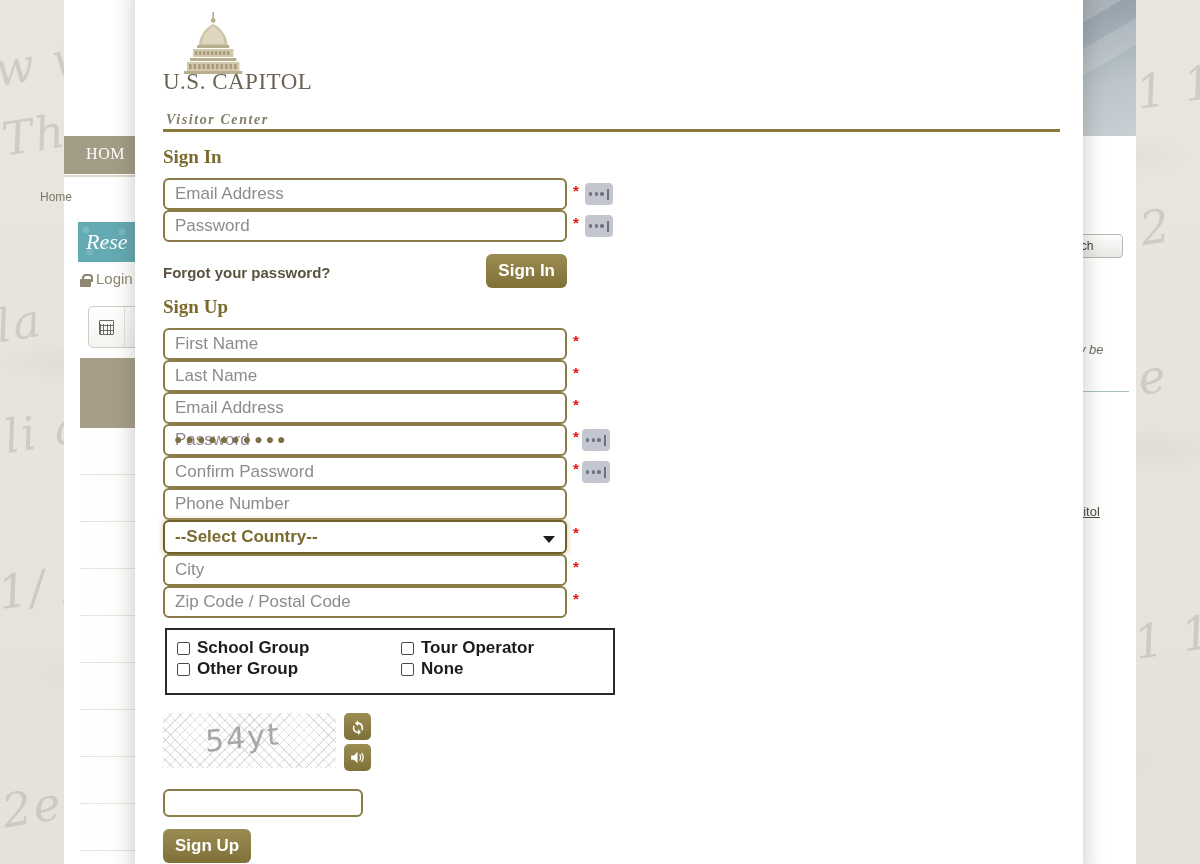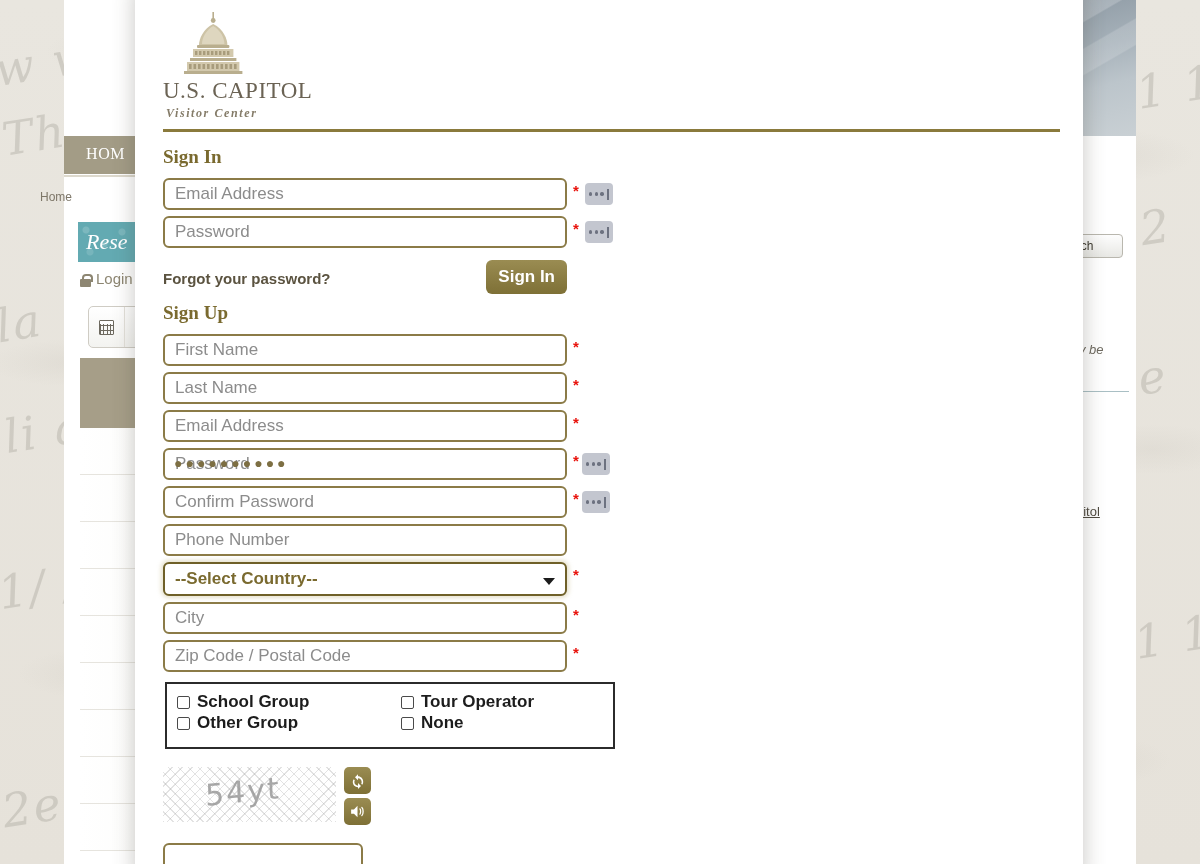--- a/index.html
+++ b/index.html
@@ -168,29 +168,29 @@
     width: 948px; height: 900px;
     background: #fff; border-radius: 8px;
     box-shadow: 0 3px 22px rgba(70,65,55,.30);
     padding: 26px 28px 0 28px;
   }
 
   
   #logo { position: relative; height: 112px; }
   .cap-svg { position: absolute; left: 10px; top: 4px; }
   #logo .brand {
-    position: absolute; left: 0; top: 70px;
+    position: absolute; left: 0; top: 61px;
     font-family: "Liberation Serif", serif;
     font-size: 23px; color: #6b6354; letter-spacing: .5px;
   }
   #logo .sub {
-    position: absolute; left: 3px; top: 98px;
+    position: absolute; left: 3px; top: 104px;
     font-family: "Liberation Serif", serif;
     font-style: italic; font-weight: bold;
-    font-size: 12px; color: #857c69; letter-spacing: 1.6px;
+    font-size: 14px; color: #857c69; letter-spacing: 1.6px;
   }
 
   #modal-title {
     font-family: "Liberation Serif", serif;
     font-weight: bold; font-size: 25px; color: #7a6a2f;
     letter-spacing: .2px; margin: 4px 0 0 0;
   }
   #title-rule {
     margin-top: 9px; height: 3px; background: #8a7a3c; width: 897px;
   }
@@ -199,21 +199,21 @@
   .col-left  { width: 450px; }
   .col-right { width: 447px; }
 
   .sec-title {
     font-family: "Liberation Serif", serif;
     font-weight: bold; font-size: 19px; color: #7a6a2f;
     margin: 0 0 10px 0;
   }
 
   
-  .field-row { position: relative; margin-bottom: 6px; }
+  .field-row { position: relative; }
   .tf {
     width: 404px; height: 32px;
     border: 2px solid #8b7b47; border-radius: 6px;
     background: #fff; padding: 0 10px;
     font-family: "Liberation Sans", sans-serif;
     font-size: 17px; color: #444; outline: none;
   }
   .tf::placeholder { color: #8c8c8c; opacity: 1; }
   .field-row.focus .tf,
   .field-row.focus .sel { box-shadow: 0 0 4px 2px rgba(190,175,120,.38); }

